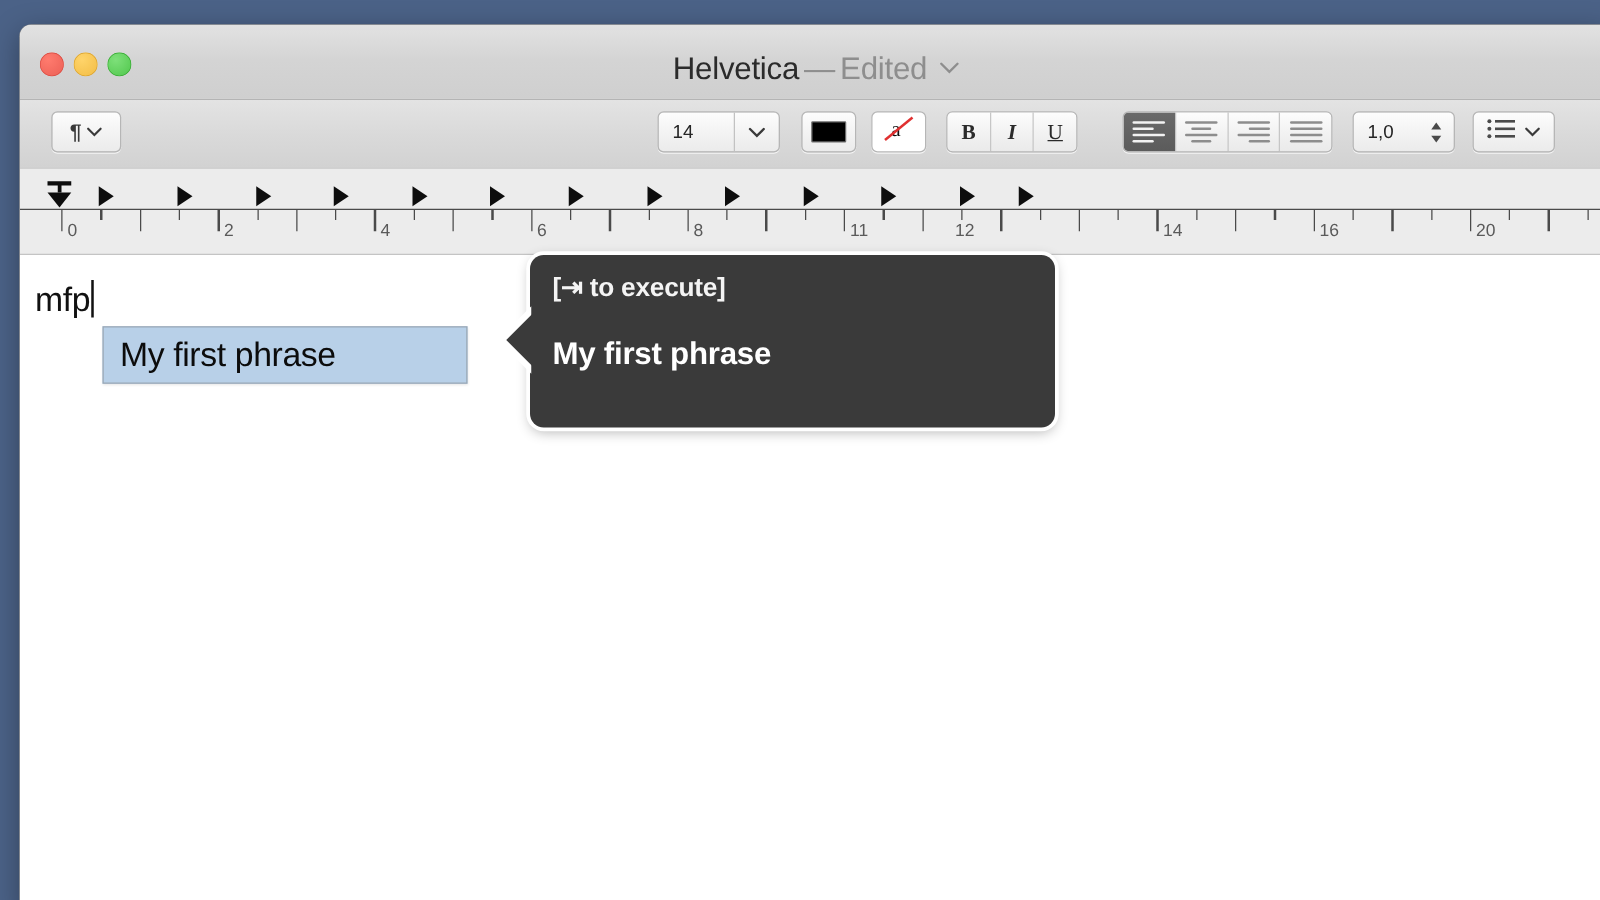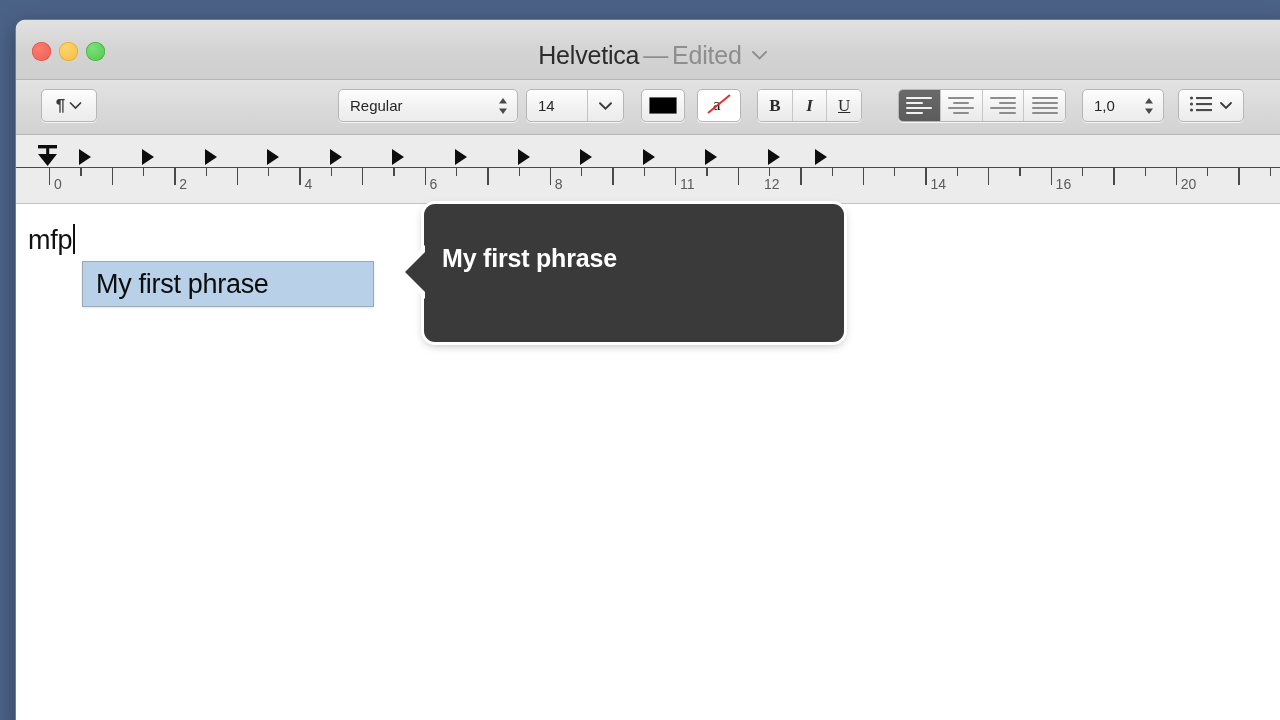--- a/index.html
+++ b/index.html
@@ -326,29 +326,20 @@
       <div class="tb" id="btn-paragraph">
         <span id="pilcrow">¶</span>
         <span class="chev">
           <svg width="13" height="9" viewBox="0 0 13 9">
               <path d="M1.5 2 L6.5 7 L11.5 2" stroke="#3a3a3a" stroke-width="1.7" fill="none" stroke-linecap="round"></path>
             </svg>
         </span>
       </div>
 
 
-      <div class="tb" id="btn-style">
-        <span class="tb-label">Regular</span>
-        <span class="stepper">
-          <svg width="10" height="19" viewBox="0 0 10 19">
-            <path d="M5 1.5 L9 7 L1 7 Z" fill="#4a4a4a"></path>
-            <path d="M5 17.5 L9 12 L1 12 Z" fill="#4a4a4a"></path>
-          </svg>
-        </span>
-      </div>
 
       <div class="tb" id="btn-size">
         <span id="size-value">14</span>
         <span id="size-chev">
           <svg width="15" height="10" viewBox="0 0 15 10">
               <path d="M2 2.2 L7.5 7.6 L13 2.2" stroke="#3a3a3a" stroke-width="1.9" fill="none" stroke-linecap="round"></path>
             </svg>
         </span>
       </div>
 
@@ -520,18 +511,19 @@
       </div>
 
       <div id="suggestion-box">
         <span id="suggestion-text">My first phrase</span>
       </div>
 
       <div id="tooltip">
         <span id="tooltip-tail-outer"></span>
         <span id="tooltip-tail-inner"></span>
         <div id="tooltip-inner">
+          <div id="tooltip-line1">[⇥ to execute]</div>
           <div id="tooltip-line2">My first phrase</div>
         </div>
       </div>
     </div>
   </div>
 </div>
 
 </body></html>

